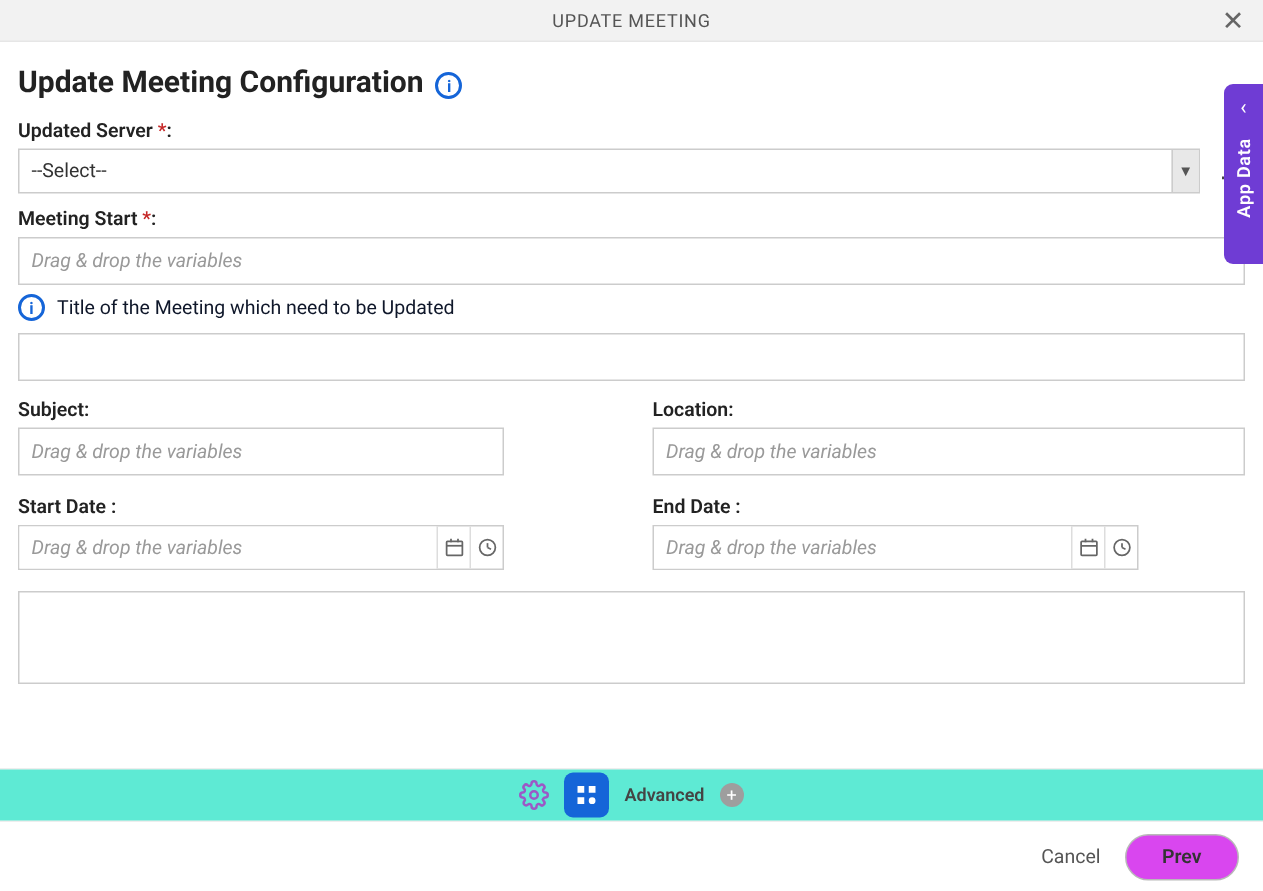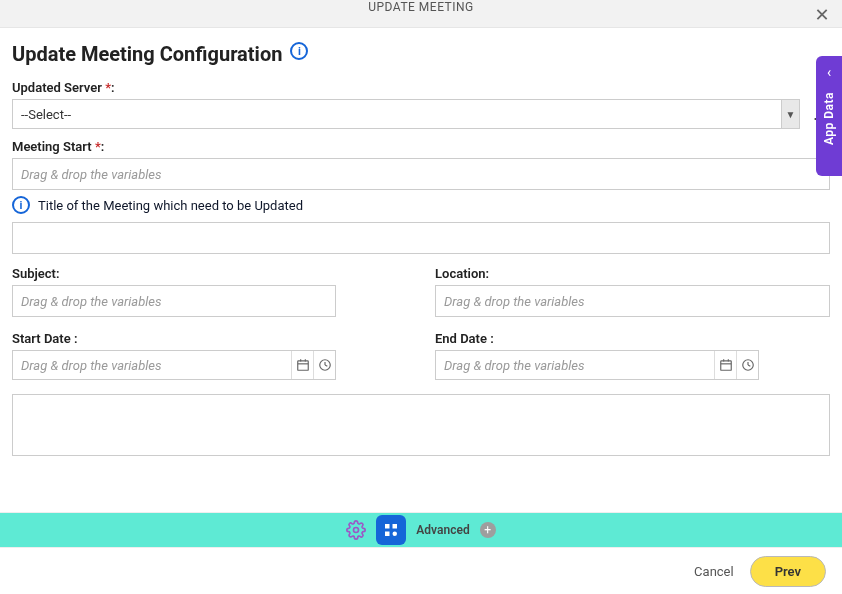--- a/index.html
+++ b/index.html
@@ -1,21 +1,21 @@
 <!DOCTYPE html>
 <html><head>
 <meta charset="utf-8">
 <style>
   * { box-sizing: border-box; margin: 0; padding: 0; font-family: -apple-system, BlinkMacSystemFont, "Segoe UI", Roboto, Arial, sans-serif; }
   body { width: 842px; height: 594px; background: #fff; position: relative; overflow: hidden; }
-  .titlebar { height: 28px; background: #f2f2f2; border-bottom: 1px solid #e6e6e6; display:flex; justify-content:center; position:relative; }
+  .titlebar { height: 28px; background: #f2f2f2; border-bottom: 1px solid #e6e6e6; display:flex; align-items:center; justify-content:center; position:relative; }
   .titlebar-text { font-size: 12px; letter-spacing: 0.5px; color: #555; }
   .close-btn { position:absolute; right:10px; top:4px; width:20px; height:20px; display:flex; align-items:center; justify-content:center; color:#666; cursor:pointer; font-size:18px; }
   .content { padding: 14px 12px 0 12px; }
-  .page-title-row { display:flex; align-items:flex-start; gap:8px; margin-bottom:14px; }
+  .page-title-row { display:flex; align-items:flex-end; gap:8px; margin-bottom:14px; }
   .page-title { font-size:20px; font-weight:700; color:#222; }
   .info-circle { width:18px; height:18px; border:2px solid #1565d8; border-radius:50%; display:flex; align-items:center; justify-content:center; color:#1565d8; font-size:11px; font-weight:700; }
   .field-label { font-size:13px; font-weight:600; color:#222; margin-bottom:4px; display:block; }
   .req { color:#c62828; }
   .select-row { display:flex; align-items:flex-end; gap:10px; margin-bottom:10px; }
   .select-wrap { flex:1; display:flex; border:1px solid #ccc; height:30px; background:#fff; }
   .select-value { flex:1; padding:0 8px; font-size:13px; color:#333; display:flex; align-items:center; }
   .select-caret { width:18px; background:#e8e8e8; border-left:1px solid #ccc; display:flex; align-items:center; justify-content:center; color:#555; font-size:10px; }
   .add-btn { width:20px; height:20px; display:flex; align-items:center; justify-content:center; color:#444; font-size:22px; cursor:pointer; }
   .text-input { width:100%; height:32px; border:1px solid #ccc; padding:0 8px; font-size:13px; color:#333; }
@@ -38,21 +38,21 @@
 
   .toolbar { position:absolute; bottom:46px; left:0; right:0; height:36px; background:#5eead4; border-top:1px solid #eee; border-bottom:1px solid #eee; display:flex; align-items:center; justify-content:center; gap:10px; }
   .gear-icon { width:20px; height:20px; color:#9c58c6; cursor:pointer; }
   .refresh-tile { width:30px; height:30px; background:#1565d8; border-radius:6px; display:flex; align-items:center; justify-content:center; cursor:pointer; }
   .refresh-tile svg { width:18px; height:18px; fill:#fff; }
   .advanced-label { font-size:12px; font-weight:600; color:#444; }
   .plus-circle { width:16px; height:16px; border-radius:50%; background:#9e9e9e; display:flex; align-items:center; justify-content:center; color:#fff; font-size:12px; cursor:pointer; }
 
   .footer { position:absolute; bottom:0; left:0; right:0; height:46px; display:flex; align-items:center; justify-content:flex-end; gap:16px; padding:0 16px; }
   .btn-cancel { font-size:13px; color:#555; cursor:pointer; background:none; border:none; }
-  .btn-prev { font-size:13px; color:#333; border:1px solid #b9b9b9; background:#fde047; border-radius:18px; padding:7px 24px; cursor:pointer; font-weight:600; }
+  .btn-prev { font-size:13px; color:#333; border:1px solid #b9b9b9; background:#d946ef; border-radius:18px; padding:7px 24px; cursor:pointer; font-weight:600; }
   .btn-finish { font-size:13px; color:#fff; background:#1565d8; border:none; border-radius:18px; padding:7px 24px; cursor:pointer; font-weight:700; }
 
   .side-tab { position:absolute; right:0; top:56px; width:26px; height:120px; background:#6f3cd4; border-radius:6px 0 0 6px; display:flex; flex-direction:column; align-items:center; justify-content:flex-start; cursor:pointer; padding-top:8px; }
   .side-tab .chev { color:#fff; font-size:14px; margin-bottom:12px; }
   .side-tab .side-text { color:#fff; font-size:12px; font-weight:600; writing-mode: vertical-rl; transform: rotate(180deg); letter-spacing:0.5px; }
 
   .field-block { margin-bottom:6px; }
 </style>
 </head>
 <body>

